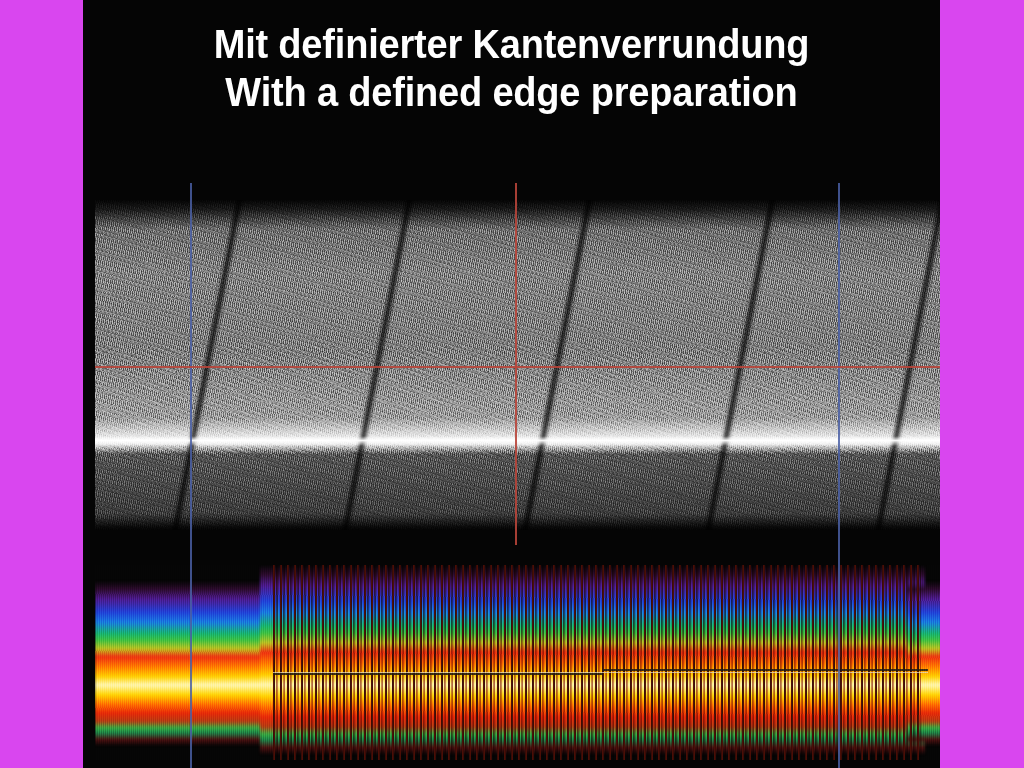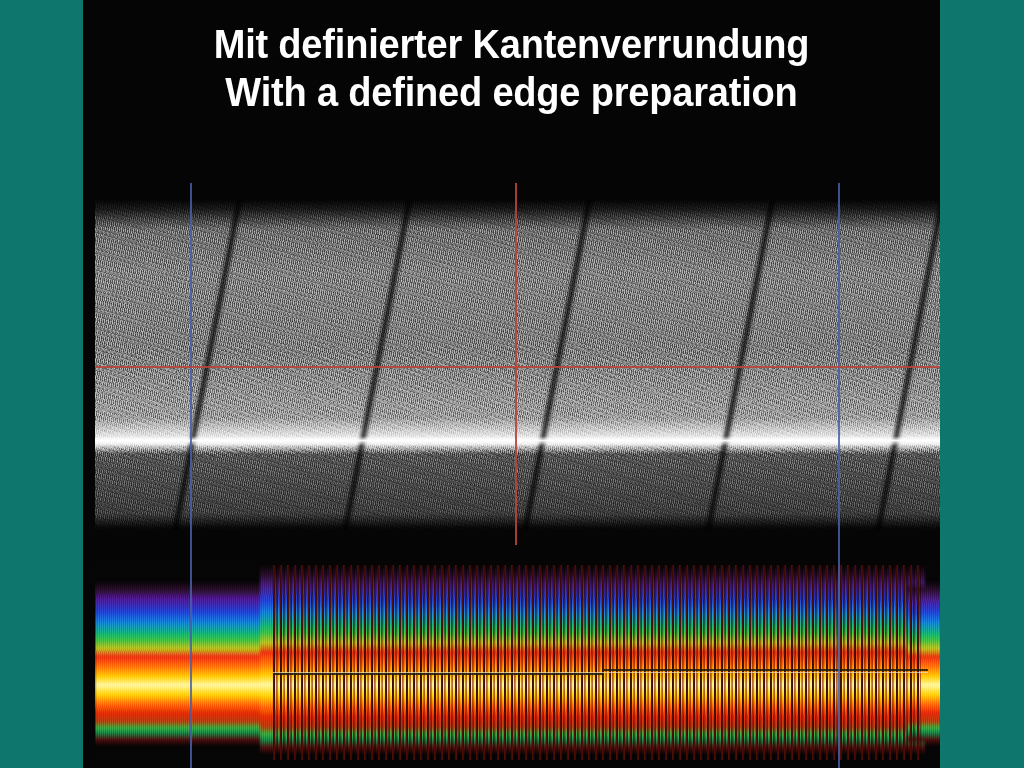--- a/index.html
+++ b/index.html
@@ -2,21 +2,21 @@
 <html><head>
 <meta charset="utf-8">
 <style>
   html,body{margin:0;padding:0;}
   body{
     width:1024px;height:768px;
     background:#ffffff;
     font-family:"Liberation Sans", sans-serif;
     overflow:hidden;
   }
-  #root{position:relative;width:1024px;height:768px;background:#0f766e;}
+  #root{position:relative;width:1024px;height:768px;background:#d946ef;}
 
   
   .panel{
     position:absolute;
     left:83px;top:0;width:857px;height:768px;
     background:#050505;
     overflow:hidden;
   }
 
   

